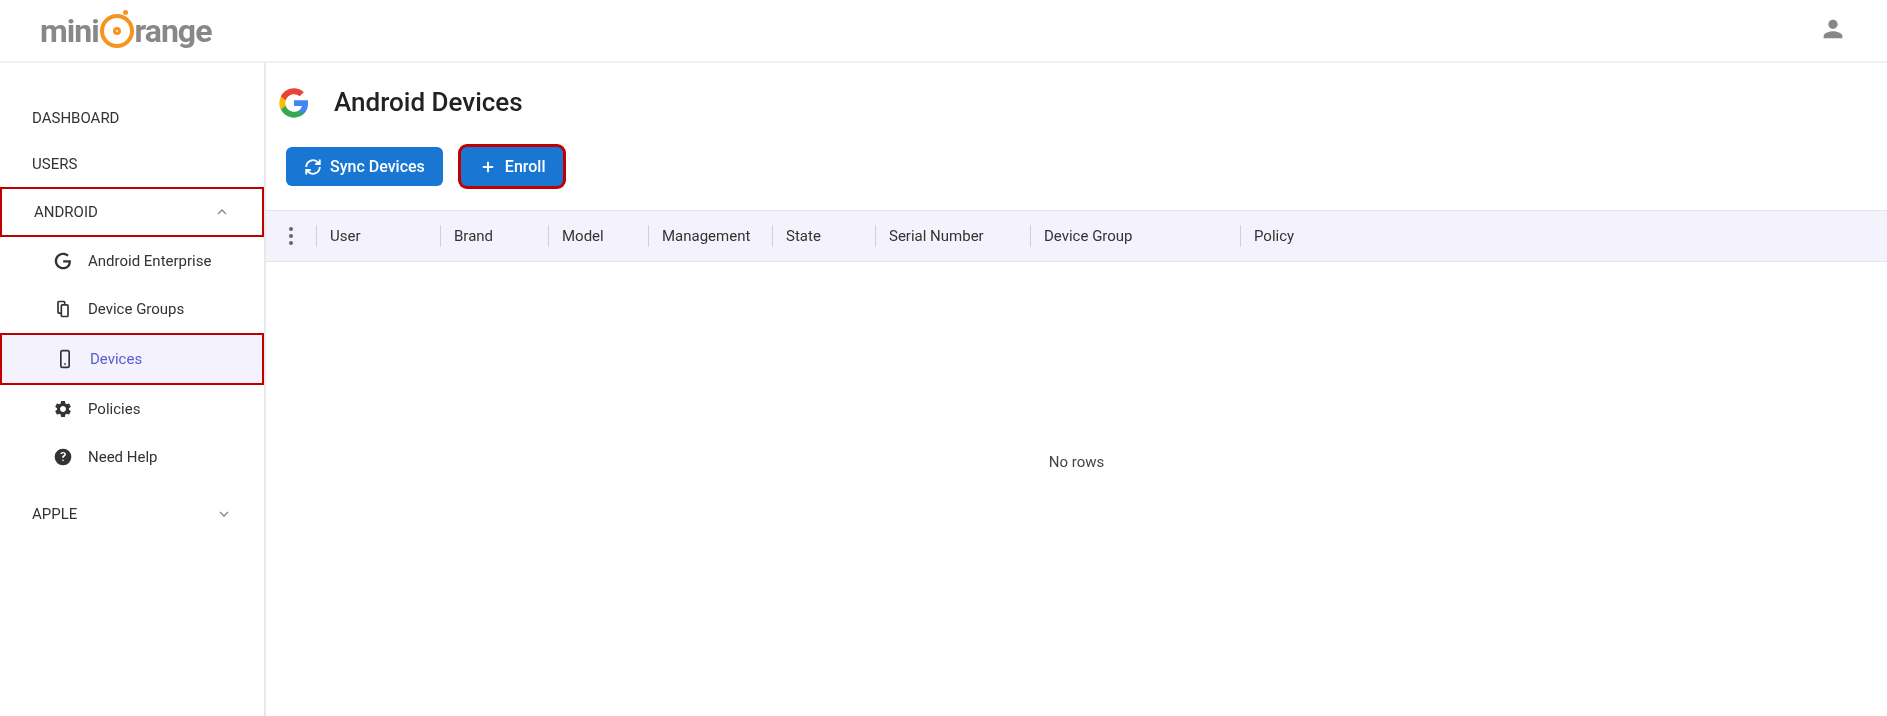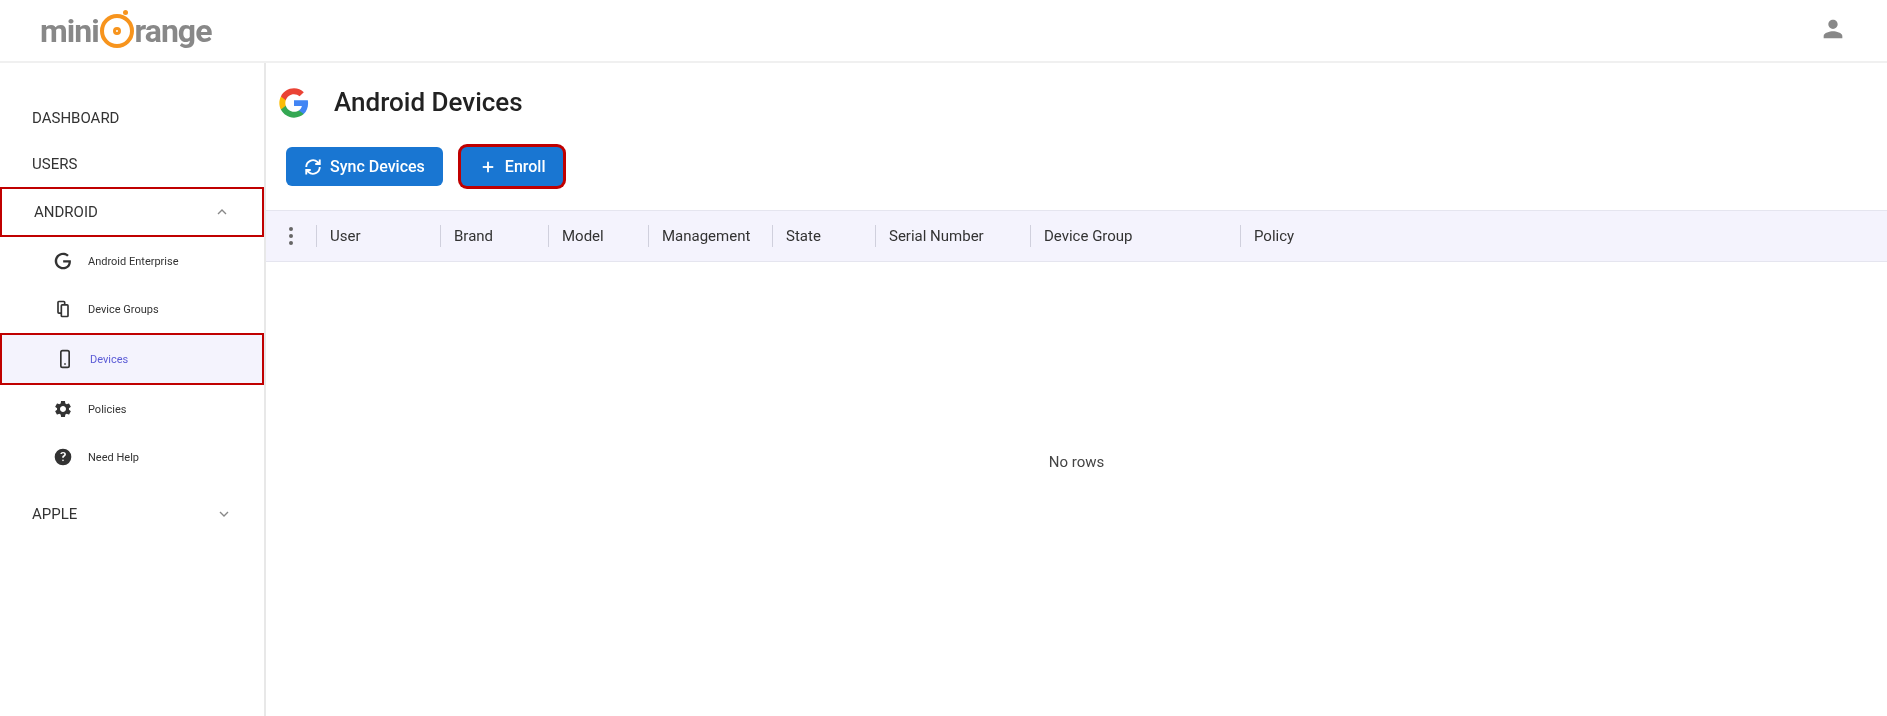--- a/index.html
+++ b/index.html
@@ -79,21 +79,21 @@
       display: flex;
       align-items: center;
       justify-content: space-between;
     }
     .sidebar-item.highlight-red {
       border: 2px solid #c00000;
       margin: 0;
     }
     .sidebar-subitem {
       padding: 13px 32px 13px 52px;
-      font-size: 11px;
+      font-size: 15px;
       color: #333;
       cursor: pointer;
       display: flex;
       align-items: center;
       gap: 14px;
     }
     .sidebar-subitem.active {
       background: #f4f3fd;
       color: #5b5bd6;
     }

